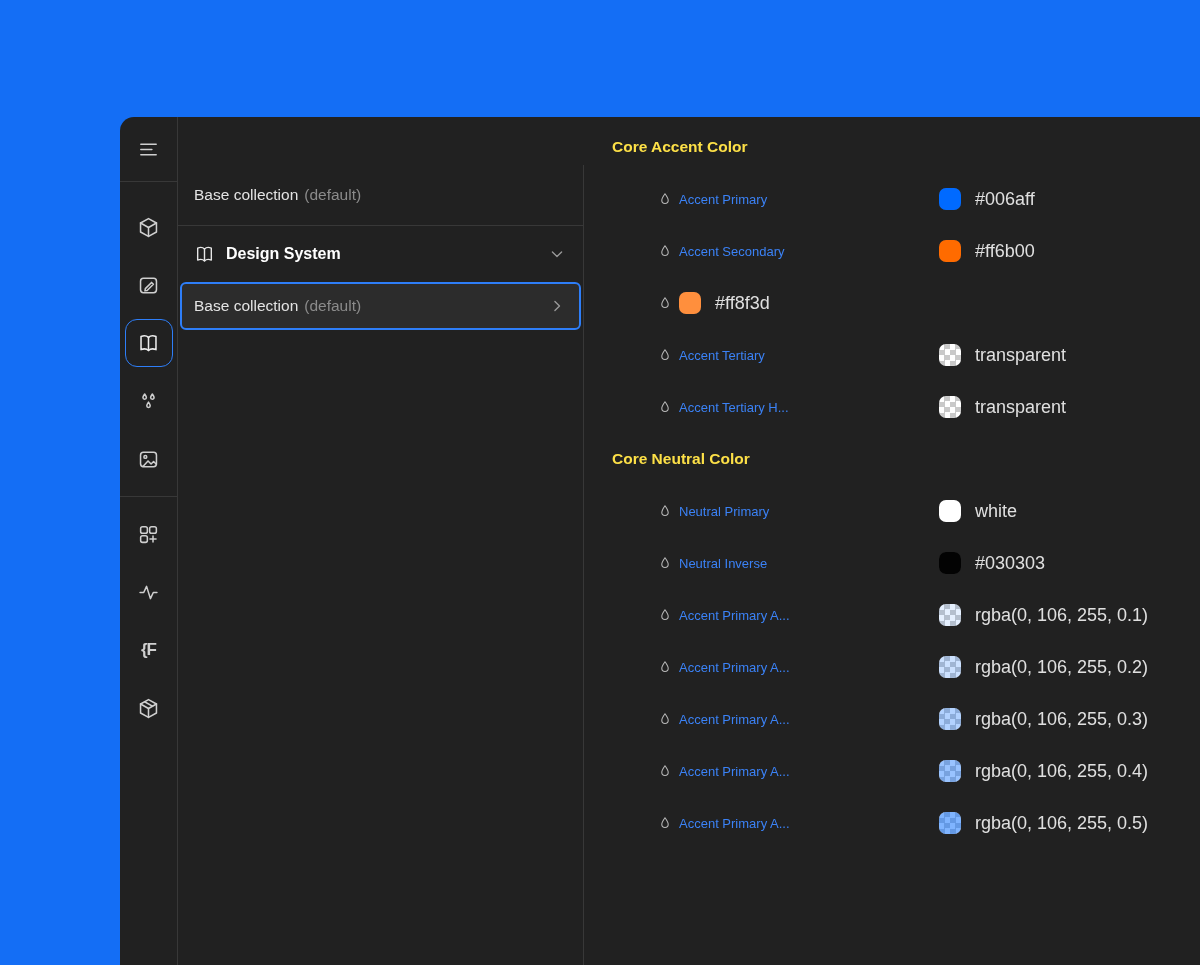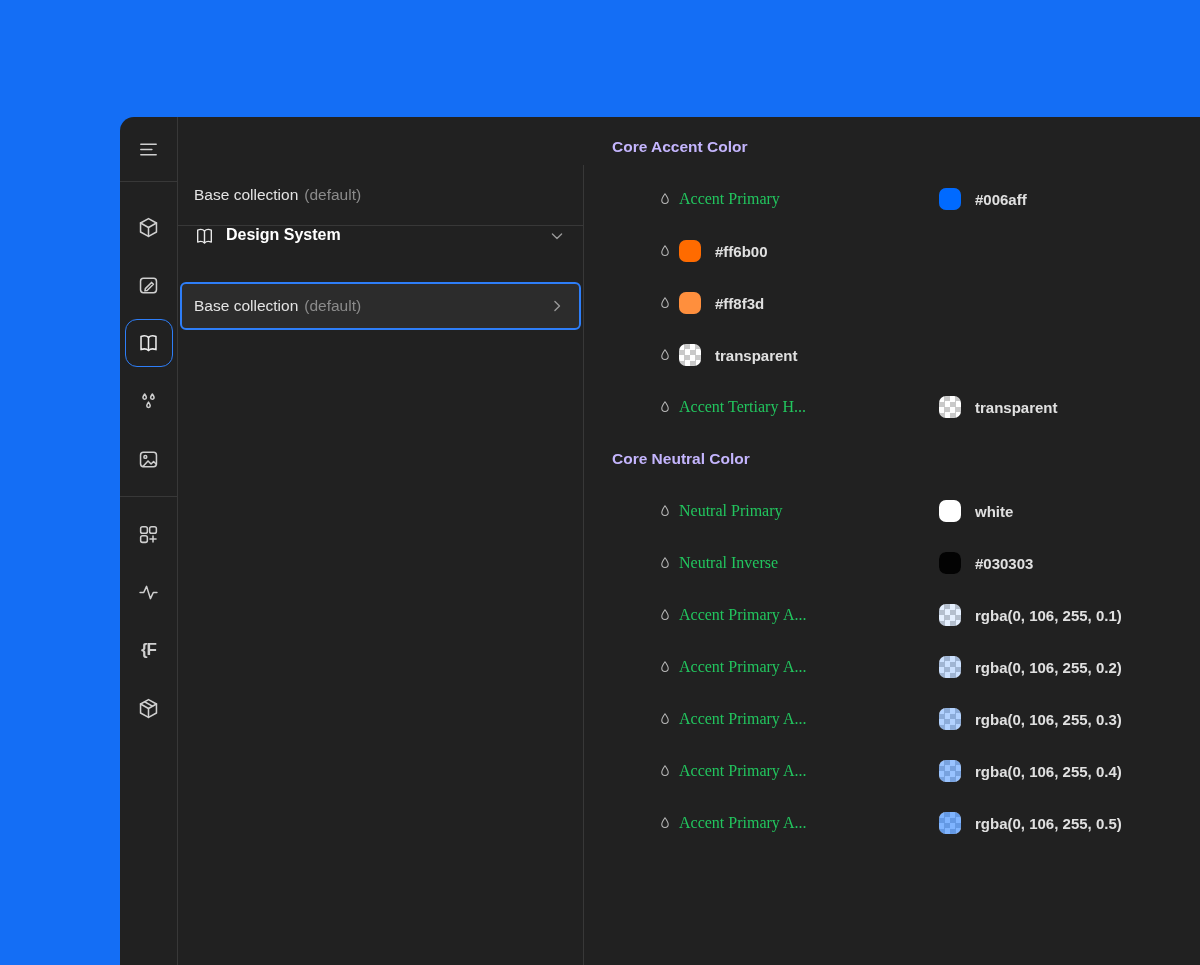--- a/index.html
+++ b/index.html
@@ -45,21 +45,21 @@
   }
   .panel-header{
     height:61px;flex:0 0 61px;box-sizing:border-box;
     border-bottom:1px solid #383838;
     display:flex;align-items:center;padding:0 16px;
     font-size:15.5px;
   }
   .ph-title{color:#e3e3e3;}
   .ph-suffix{color:#8b8b8b;margin-left:6px;}
   .library-row{
-    height:56px;flex:0 0 56px;display:flex;align-items:flex-start;
+    height:56px;flex:0 0 56px;display:flex;align-items:center;
     padding:0 16px;gap:11px;cursor:pointer;
   }
   .library-row .book{color:#e8e8e8;}
   .book svg{width:21px;height:21px;}
   .lib-label{font-weight:700;font-size:16px;color:#ffffff;}
   .chev{margin-left:auto;color:#9a9a9a;}
   .chev svg{width:20px;height:20px;}
   .collection-row{
     height:48px;flex:0 0 48px;margin:0 2px;box-sizing:border-box;
     border:2px solid #2e7ef8;border-radius:6px;background:#2c2c2c;
@@ -69,40 +69,40 @@
   .col-title{color:#e3e3e3;}
   .col-suffix{color:#8b8b8b;margin-left:6px;}
 
   
   .right-panel{
     flex:1;box-sizing:border-box;overflow:hidden;
     padding:4px 16px 0 28px;
   }
   .section-title{
     height:52px;display:flex;align-items:center;
-    font-weight:700;font-size:15.5px;color:#c4b5fd;
+    font-weight:700;font-size:15.5px;color:#fde047;
   }
   .token-row{height:52px;display:flex;align-items:center;padding-left:45px;}
   .t-drop{width:16px;color:#b9b9b9;margin-right:6px;display:inline-flex;}
   .t-drop svg{width:16px;height:17px;}
   .t-name{
-    width:260px;font-size:16px;color:#22c55e;
-    white-space:nowrap;overflow:hidden;font-family:Liberation Serif, serif;
+    width:260px;font-size:13px;color:#3b82f6;
+    white-space:nowrap;overflow:hidden;
   }
   .swatch{
     width:22px;height:22px;flex:0 0 22px;border-radius:7px;
     position:relative;overflow:hidden;
     box-shadow:inset 0 0 0 1px rgba(255,255,255,0.10);
   }
   .swatch .fill{position:absolute;inset:0;}
   .swatch.checker{
     background:repeating-conic-gradient(#c9c9c9 0% 25%, #ffffff 0% 50%);
     background-size:11px 11px;
   }
-  .t-value{margin-left:14px;font-size:15px;color:#e0e0e0;white-space:nowrap;font-weight:bold;}
+  .t-value{margin-left:14px;font-size:18px;color:#e0e0e0;white-space:nowrap;}
 </style>
 </head>
 <body style="--bg: #146ef5; --panel: #212121;">
 
 <div class="app">
 
   <aside class="rail">
     <button class="rail-btn menu">
       <span class="icn">
           <svg viewBox="0 0 24 24" fill="none" stroke="currentColor" stroke-width="1.6" stroke-linecap="round" stroke-linejoin="round">
@@ -239,20 +239,21 @@
           <span class="fill" style="background: rgb(0, 106, 255);"></span>
         </span>
         <span class="t-value">#006aff</span>
       </div>
       <div class="token-row">
         <span class="t-drop">
           <svg viewBox="0 0 24 24" fill="none" stroke="currentColor" stroke-width="1.6" stroke-linecap="round" stroke-linejoin="round">
             <path d="M12 3.4 C9.2 7.3 7.2 10.2 7.2 13.2 a4.8 4.8 0 0 0 9.6 0 C16.8 10.2 14.8 7.3 12 3.4 Z"></path>
           </svg>
         </span>
+        <span class="t-name">Accent Secondary</span>
         <span class="swatch">
           <span class="fill" style="background: rgb(255, 107, 0);"></span>
         </span>
         <span class="t-value">#ff6b00</span>
       </div>
       <div class="token-row">
         <span class="t-drop">
           <svg viewBox="0 0 24 24" fill="none" stroke="currentColor" stroke-width="1.6" stroke-linecap="round" stroke-linejoin="round">
             <path d="M12 3.4 C9.2 7.3 7.2 10.2 7.2 13.2 a4.8 4.8 0 0 0 9.6 0 C16.8 10.2 14.8 7.3 12 3.4 Z"></path>
           </svg>
@@ -261,20 +262,21 @@
           <span class="fill" style="background: rgb(255, 143, 61);"></span>
         </span>
         <span class="t-value">#ff8f3d</span>
       </div>
       <div class="token-row">
         <span class="t-drop">
           <svg viewBox="0 0 24 24" fill="none" stroke="currentColor" stroke-width="1.6" stroke-linecap="round" stroke-linejoin="round">
             <path d="M12 3.4 C9.2 7.3 7.2 10.2 7.2 13.2 a4.8 4.8 0 0 0 9.6 0 C16.8 10.2 14.8 7.3 12 3.4 Z"></path>
           </svg>
         </span>
+        <span class="t-name">Accent Tertiary</span>
         <span class="swatch checker">
           <span class="fill"></span>
         </span>
         <span class="t-value">transparent</span>
       </div>
       <div class="token-row">
         <span class="t-drop">
           <svg viewBox="0 0 24 24" fill="none" stroke="currentColor" stroke-width="1.6" stroke-linecap="round" stroke-linejoin="round">
             <path d="M12 3.4 C9.2 7.3 7.2 10.2 7.2 13.2 a4.8 4.8 0 0 0 9.6 0 C16.8 10.2 14.8 7.3 12 3.4 Z"></path>
           </svg>

